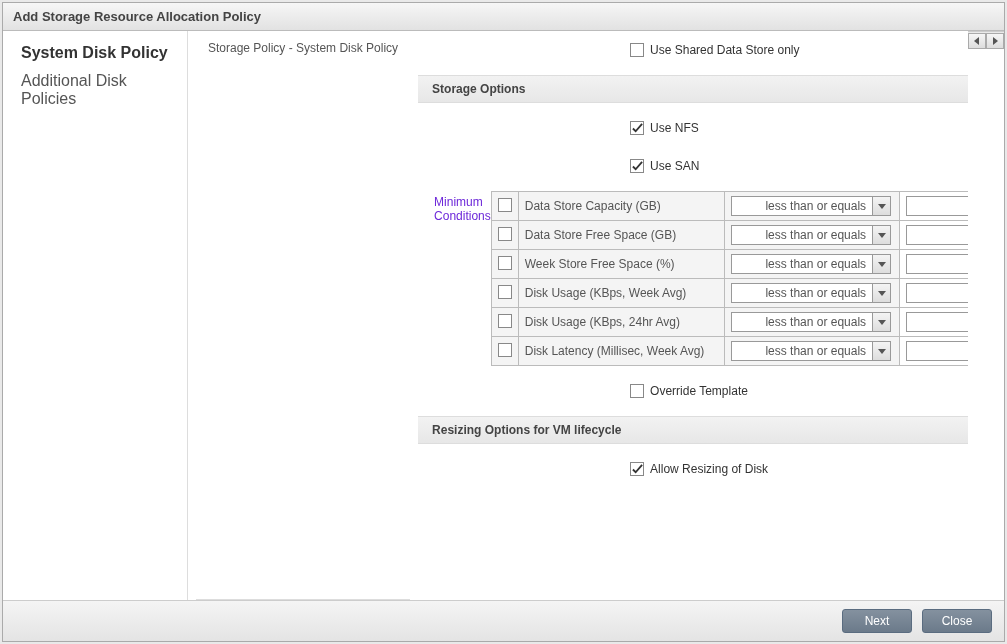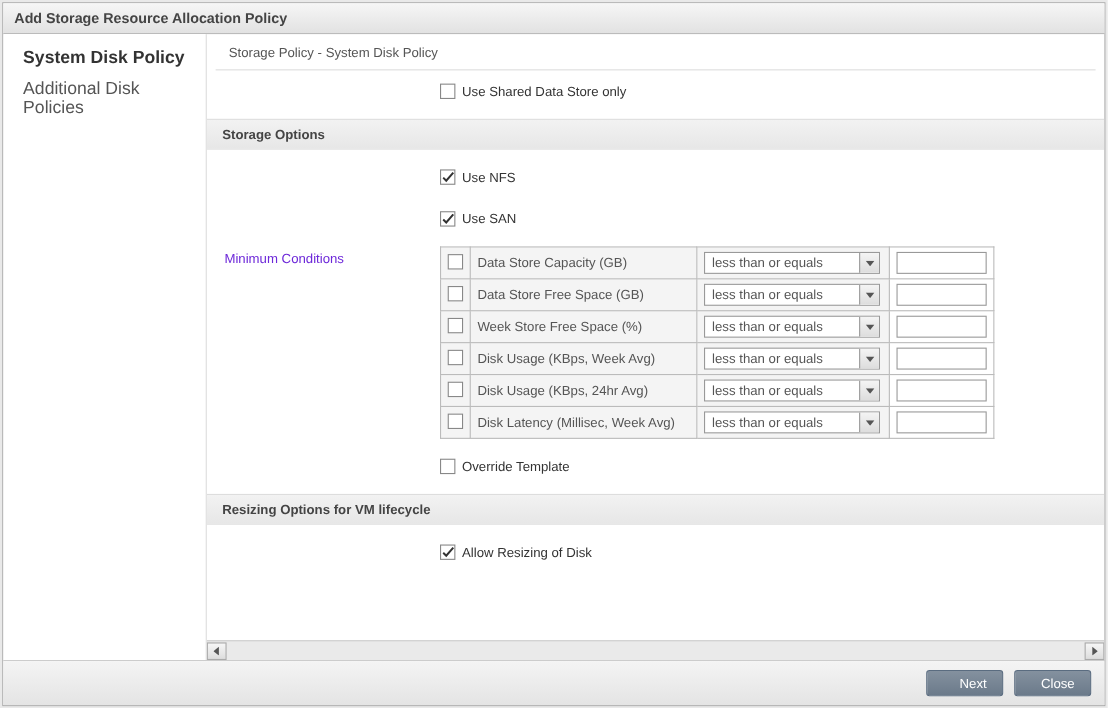--- a/index.html
+++ b/index.html
@@ -48,21 +48,20 @@
     font-size: 16px;
     line-height: 18px;
   }
   .sidebar-item.active {
     font-weight: bold;
     color: #333;
   }
   .main {
     flex: 1;
     display: flex;
-    flex-direction: column;
     overflow: hidden;
   }
   .content-title {
     padding: 10px 12px 8px 12px;
     color: #555;
     border-bottom: 1px solid #ddd;
     margin: 0 8px;
   }
   .scroll-area {
     flex: 1;
@@ -119,21 +118,21 @@
     width: 504px;
   }
   .conditions-table td {
     border: 1px solid #bbb;
     padding: 4px 6px;
     background: #f4f4f4;
     vertical-align: middle;
   }
   .cond-check { width: 26px; text-align: center; }
   .cond-label { width: 240px; color: #555; font-size: 12px; }
-  .cond-op { width: 175px; }
+  .cond-op { width: 175px; text-align: right; }
   .cond-val { background: #fff !important; }
   .dropdown {
     display: flex;
     border: 1px solid #999;
     height: 20px;
     background: #fff;
     width: 160px;
   }
   .dropdown span {
     flex: 1;
@@ -194,21 +193,20 @@
   .btn-primary, .btn-secondary {
     min-width: 70px;
     height: 24px;
     border: 1px solid #5a6c80;
     border-radius: 3px;
     background: linear-gradient(#84919f,#6b7a8a);
     color: #fff;
     font-size: 12px;
     cursor: pointer;
     padding: 0 14px;
-    text-align: right;
   }
 </style>
 </head>
 <body>
 
 <div class="dialog">
   <div class="titlebar">Add Storage Resource Allocation Policy</div>
 
   <div class="body">
 

